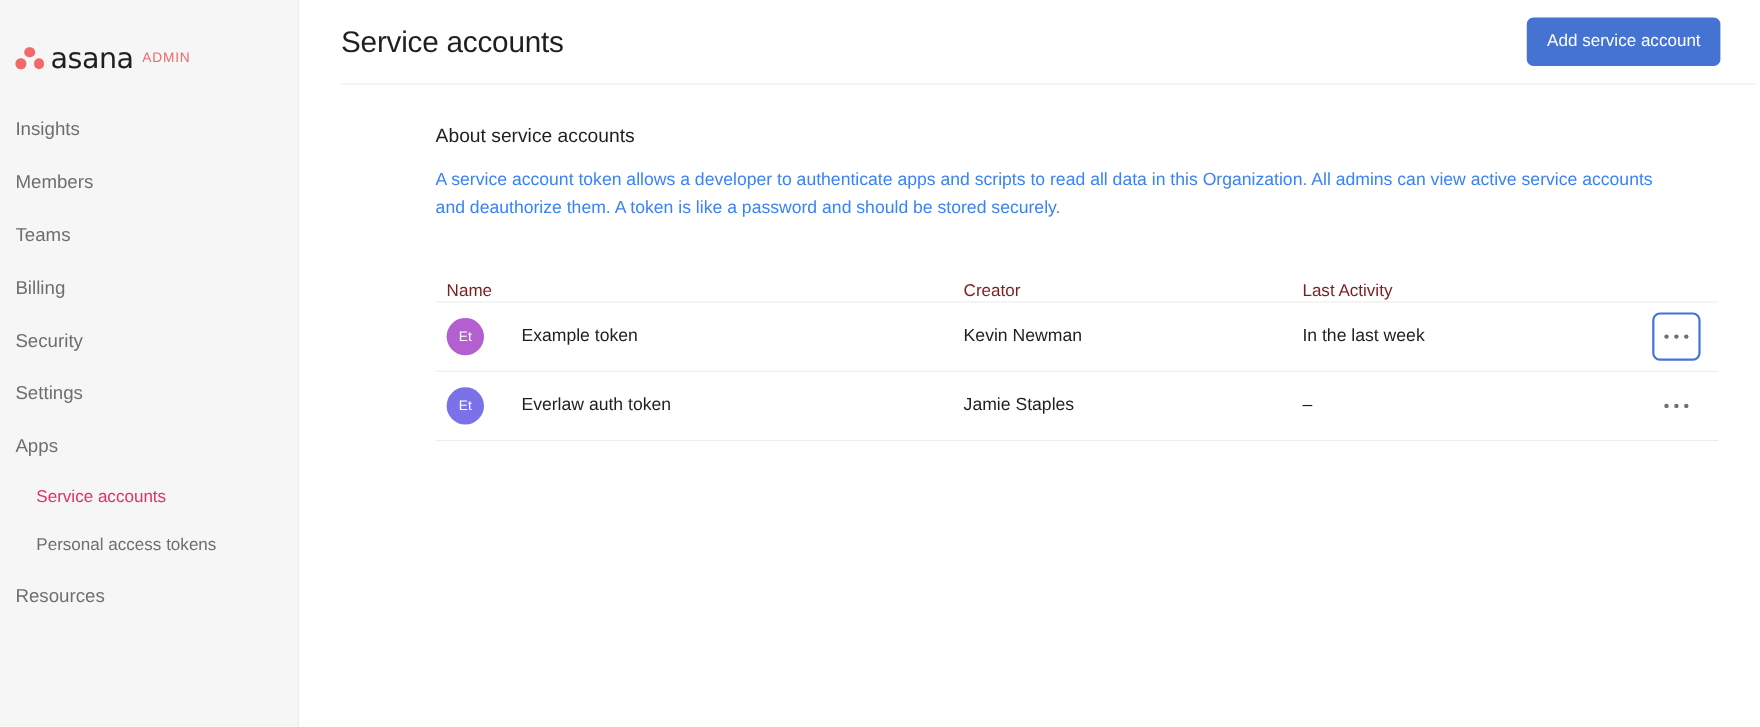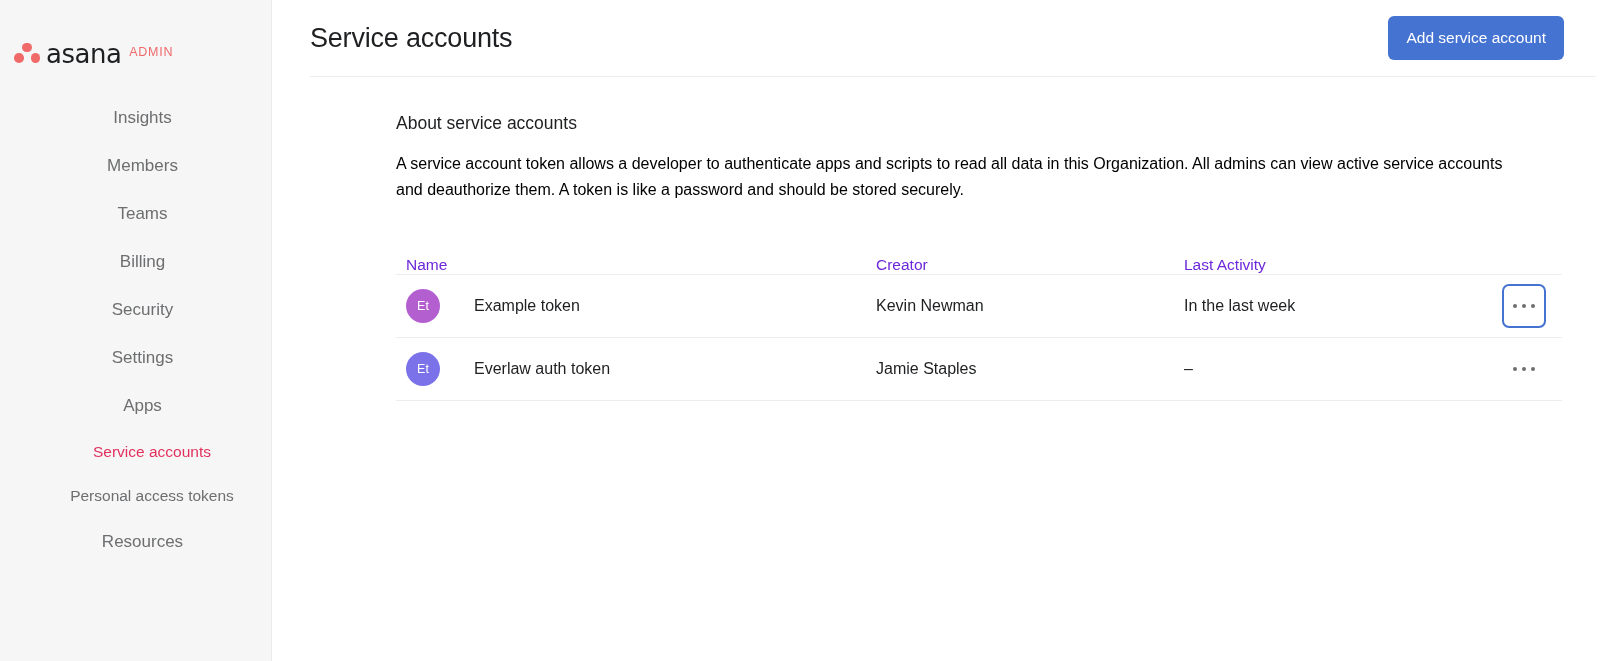--- a/index.html
+++ b/index.html
@@ -48,21 +48,20 @@
 
   .nav { padding-top: 18px; }
   .nav-item {
     display: block;
     font-size: 17px;
     color: #6d6e6f;
     padding: 10px 0 10px 14px;
     line-height: 28px;
     cursor: pointer;
     white-space: nowrap;
-    text-align: center;
   }
   .nav-item.sub {
     padding-left: 33px;
     font-size: 15.5px;
     line-height: 26px;
     padding-top: 9px; padding-bottom: 9px;
   }
   .nav-item.active { color: #e3315e; }
 
   
@@ -90,31 +89,31 @@
     position: absolute; left: 38px; right: 0; top: 76px;
     height: 1px; background: #ededee;
   }
 
   .content { padding: 36px 0 0 124px; }
   .section-title {
     font-size: 17.5px; color: #1e1f21; font-weight: 400;
     margin-bottom: 17px;
   }
   .section-body {
-    font-size: 16px; color: #000000; line-height: 26px;
+    font-size: 16px; color: #3b82f6; line-height: 26px;
     max-width: 1137px;
   }
 
   
   .table { margin-top: 38px; width: 1166px; }
   .thead {
     display: flex; align-items: flex-end;
     height: 34px;
     border-bottom: 1px solid #ededee;
-    font-size: 15.5px; color: #6d28d9;
+    font-size: 15.5px; color: #7f1d1d;
   }
   .col-name   { flex: 0 0 480px; padding-left: 10px; }
   .col-creator{ flex: 0 0 308px; }
   .col-act    { flex: 0 0 300px; }
   .col-menu   { flex: 1 1 auto; display: flex; justify-content: flex-end; padding-right: 16px; }
 
   .trow {
     display: flex; align-items: center;
     height: 63px;
     border-bottom: 1px solid #ededee;

